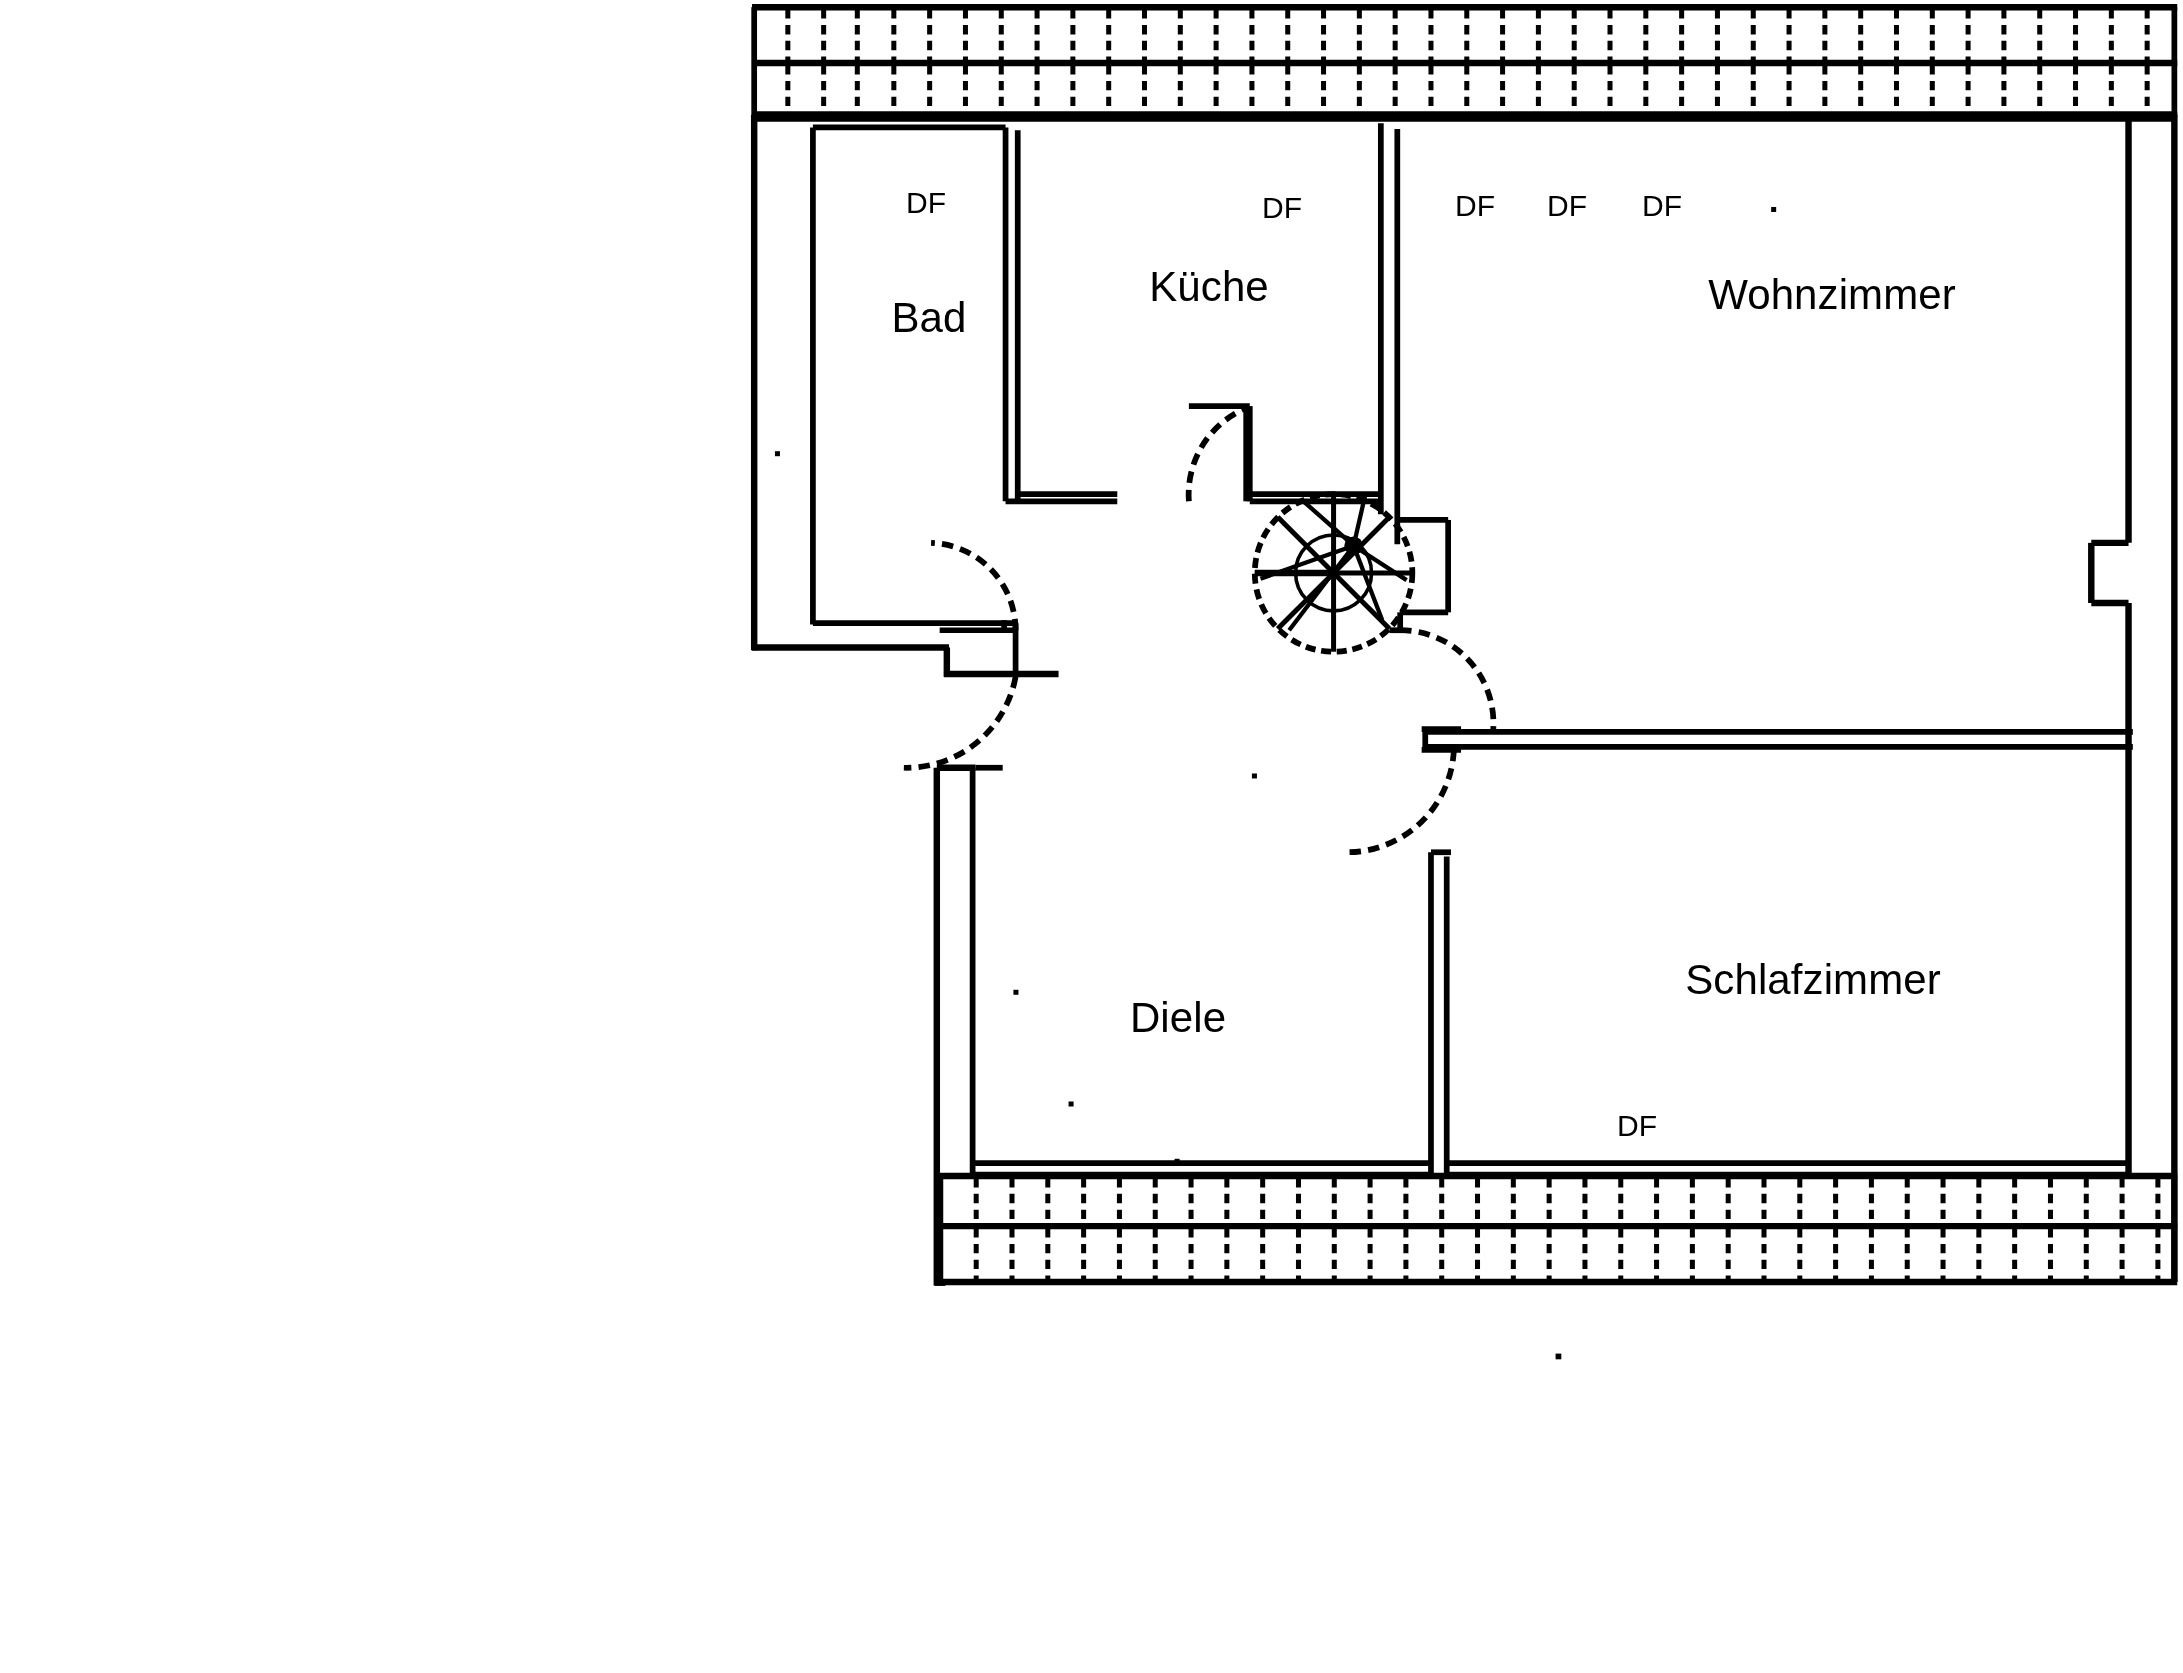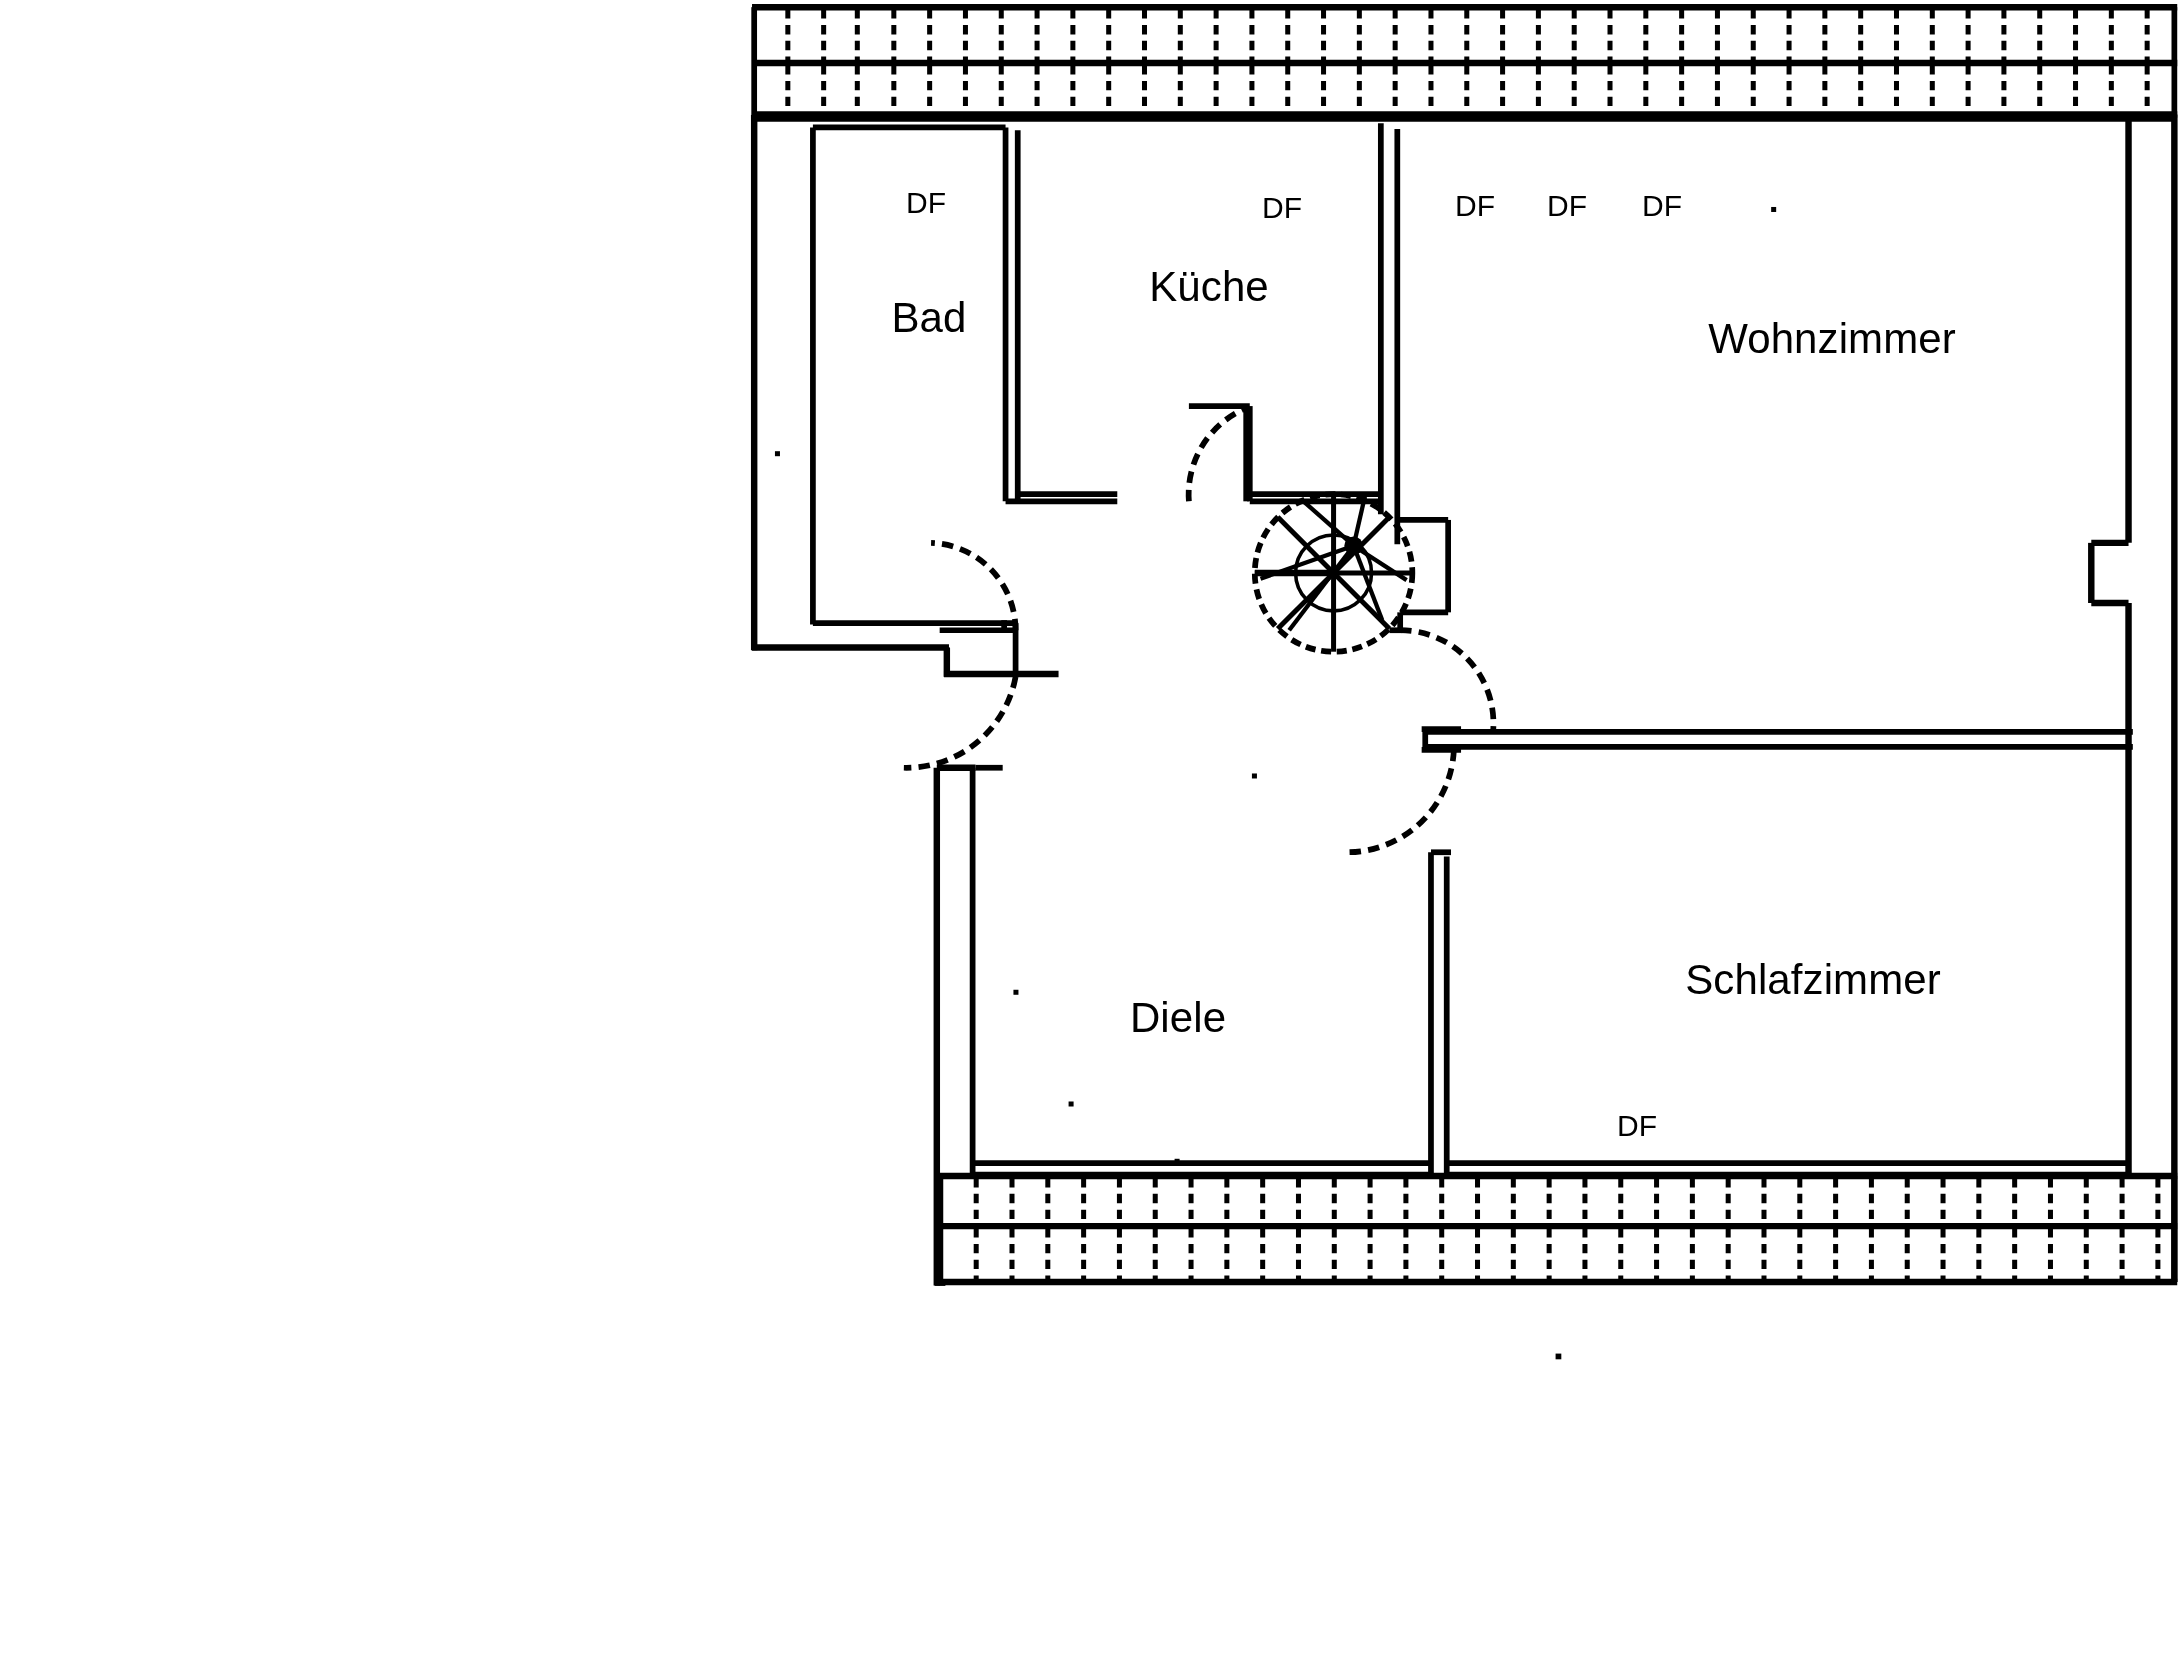--- a/index.html
+++ b/index.html
@@ -354,21 +354,21 @@
       <rect x="1492" y="1538" width="7" height="7"></rect>
       <rect x="1640" y="1618" width="7" height="7"></rect>
       <rect x="2473" y="289" width="7" height="7"></rect>
       <rect x="2172" y="1890" width="8" height="8"></rect>
     </g>
 
   </svg>
 
   <div class="room-label room-name" style="left:929px; top:287px;margin-top:31px;">Bad</div>
   <div class="room-label room-name" style="left:1209px; top:287px;text-align:right;">Küche</div>
-  <div class="room-label room-name" style="left:1832px; top:295px;margin-top:44px;">Wohnzimmer</div>
+  <div class="room-label room-name" style="left:1832px; top:295px;">Wohnzimmer</div>
   <div class="room-label room-name" style="left:1178px; top:974px;margin-top:44px;">Diele</div>
   <div class="room-label room-name" style="left:1813px; top:980px;">Schlafzimmer</div>
 
   <div class="room-label df-label" style="left:926px; top:203px;">DF</div>
   <div class="room-label df-label" style="left:1282px; top:208px;">DF</div>
   <div class="room-label df-label" style="left:1475px; top:206px;">DF</div>
   <div class="room-label df-label" style="left:1567px; top:206px;">DF</div>
   <div class="room-label df-label" style="left:1662px; top:206px;">DF</div>
   <div class="room-label df-label" style="left:1637px; top:1126px;">DF</div>
 

